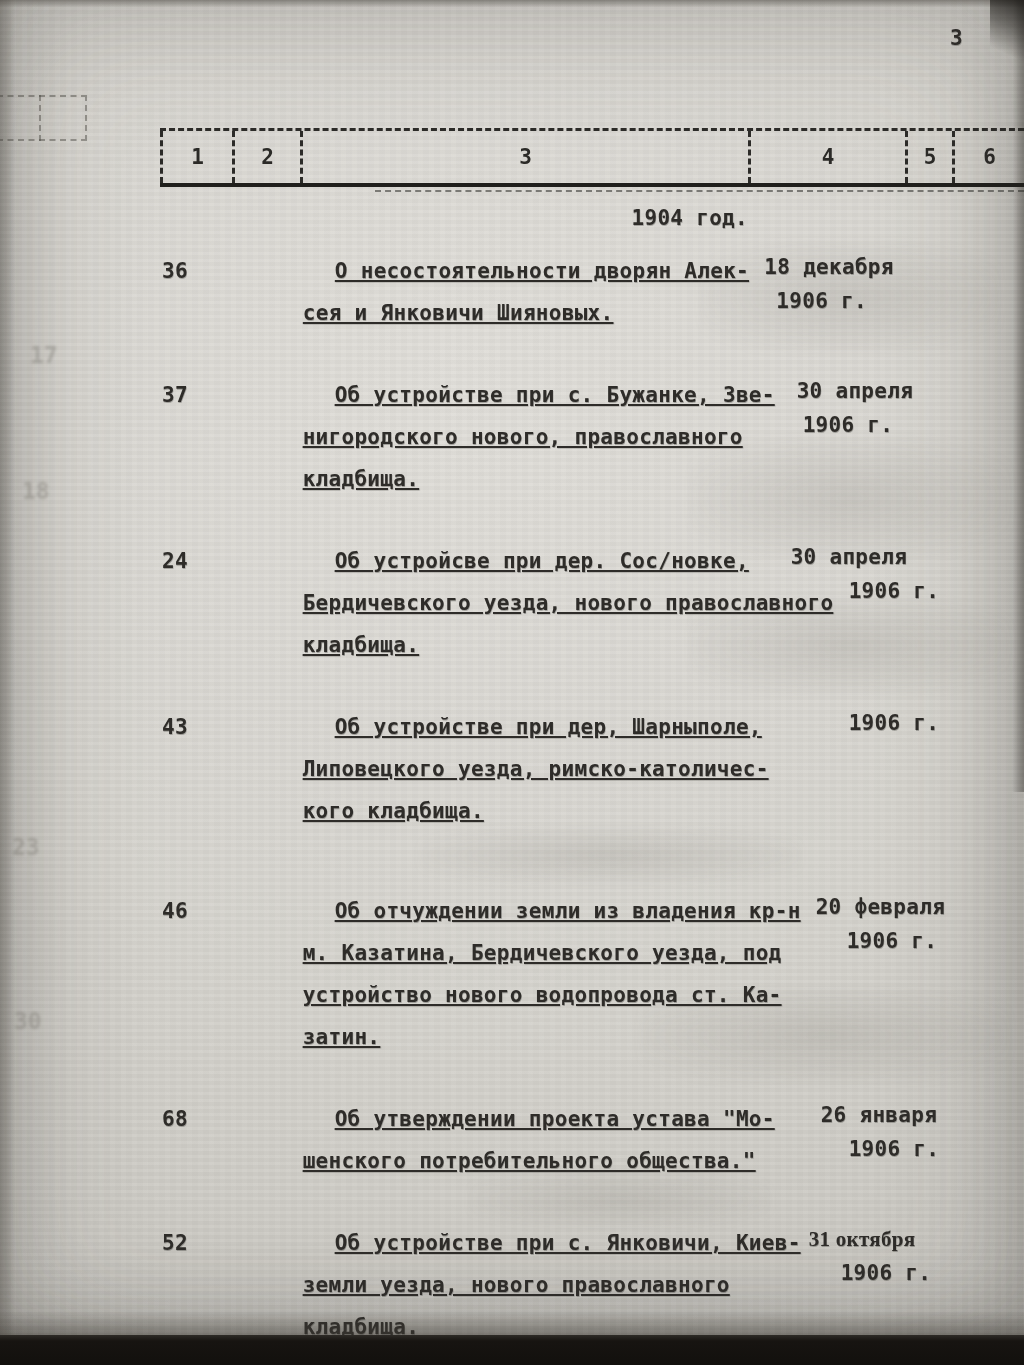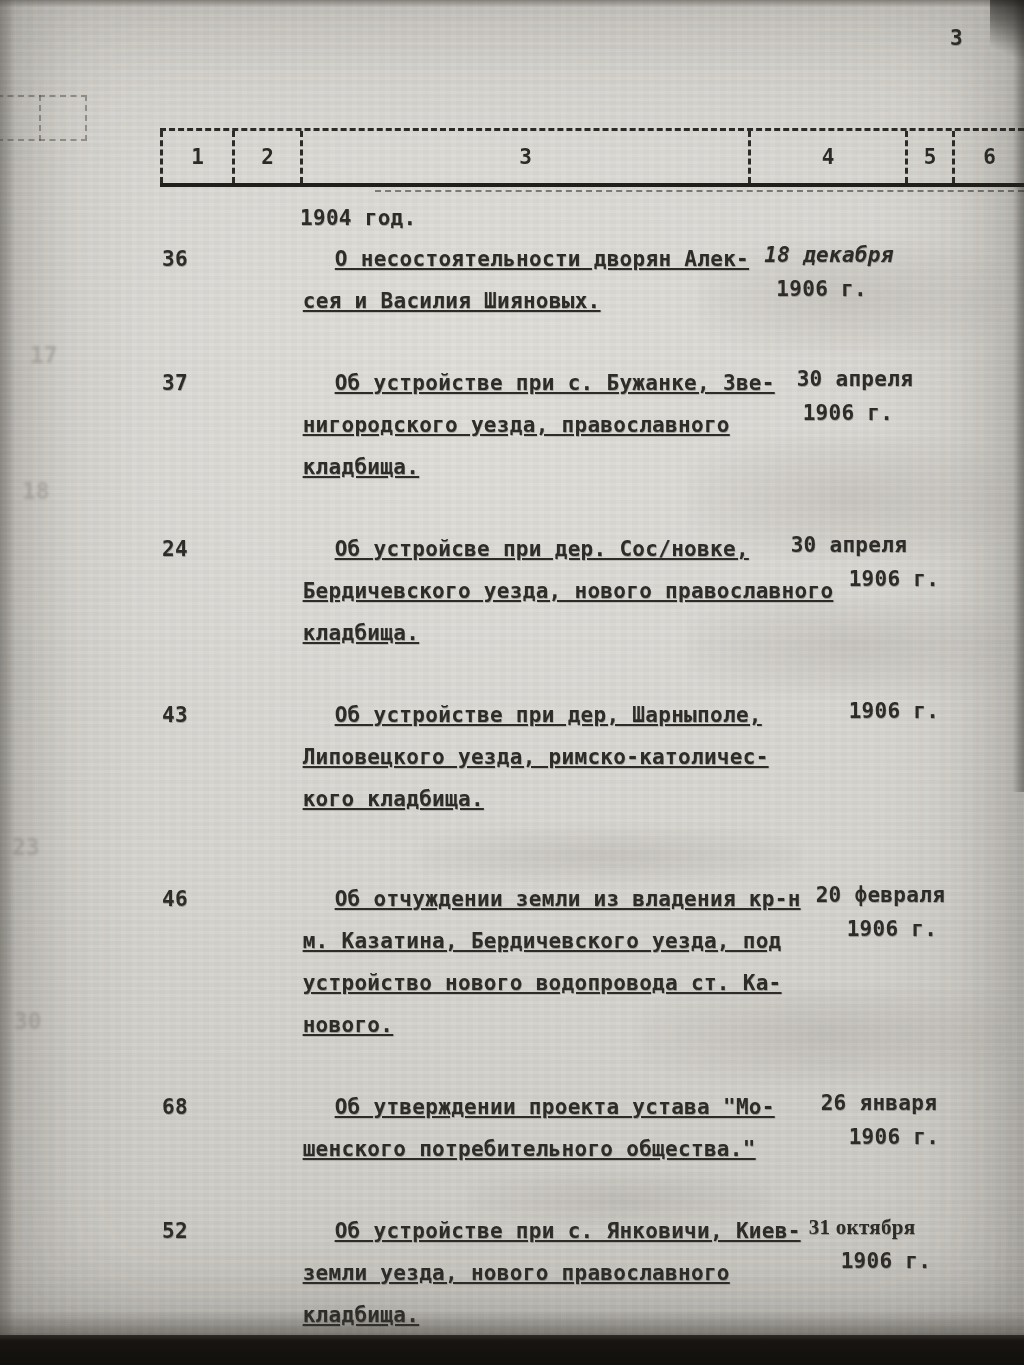--- a/index.html
+++ b/index.html
@@ -71,21 +71,21 @@
   }
   .c1{width:69px;} .c2{width:65px;} .c3{width:445px;} .c4{width:154px;} .c5{width:44px;} .c6{flex:1;}
 
   
   .content{position:absolute;top:203px;left:0;right:0;color:#2e2c29;}
   .typed{
     font-size:21px;font-weight:700;letter-spacing:.3px;color:#2e2c29;
     text-shadow:0.5px 0.6px 0 rgba(34,33,30,0.30);
   }
   .year-heading{
-    margin:0 0 5px 300px;width:448px;text-align:left;line-height:30px;
+    margin:0 0 17px 300px;width:448px;text-align:right;line-height:30px;
   }
   .entry{display:flex;margin-left:162px;margin-bottom:40px;}
   .entry.gap-lg{margin-bottom:58px;}
   .cell-num{width:141px;line-height:42px;}
   .cell-text{width:458px;}
   .t-line{line-height:42px;white-space:nowrap;text-decoration:underline;}
   .t-line.indent{text-indent:32px;}
   .cell-date{width:264px;}
   .d-line{line-height:34px;white-space:nowrap;}
 </style>
@@ -128,33 +128,33 @@
     </div>
 
     <div class="content typed">
 
       <div class="year-heading">1904 год.</div>
 
       <section class="entry">
         <div class="cell-num">36</div>
         <div class="cell-text">
           <div class="t-line indent">О несостоятельности дворян Алек-</div>
-          <div class="t-line">сея и Василия Шияновых.</div>
-        </div>
-        <div class="cell-date">
-          <div class="d-line" style="padding-left:4px;font-style:italic;">18 декабря</div>
+          <div class="t-line">сея и Янковичи Шияновых.</div>
+        </div>
+        <div class="cell-date">
+          <div class="d-line" style="padding-left:4px;">18 декабря</div>
           <div class="d-line" style="padding-left:16px;">1906 г.</div>
         </div>
       </section>
 
       <section class="entry">
         <div class="cell-num">37</div>
         <div class="cell-text">
           <div class="t-line indent">Об устройстве при с. Бужанке, Зве-</div>
-          <div class="t-line">нигородского уезда, православного</div>
+          <div class="t-line">нигородского нового, православного</div>
           <div class="t-line">кладбища.</div>
         </div>
         <div class="cell-date">
           <div class="d-line" style="padding-left:36px;">30 апреля</div>
           <div class="d-line" style="padding-left:42px;">1906 г.</div>
         </div>
       </section>
 
       <section class="entry">
         <div class="cell-num">24</div>
@@ -180,21 +180,21 @@
           <div class="d-line" style="padding-left:88px;">1906 г.</div>
         </div>
       </section>
 
       <section class="entry">
         <div class="cell-num">46</div>
         <div class="cell-text">
           <div class="t-line indent">Об отчуждении земли из владения кр-н</div>
           <div class="t-line">м. Казатина, Бердичевского уезда, под</div>
           <div class="t-line">устройство нового водопровода ст. Ка-</div>
-          <div class="t-line">нового.</div>
+          <div class="t-line">затин.</div>
         </div>
         <div class="cell-date">
           <div class="d-line" style="padding-left:55px;">20 февраля</div>
           <div class="d-line" style="padding-left:86px;">1906 г.</div>
         </div>
       </section>
 
       <section class="entry">
         <div class="cell-num">68</div>
         <div class="cell-text">

